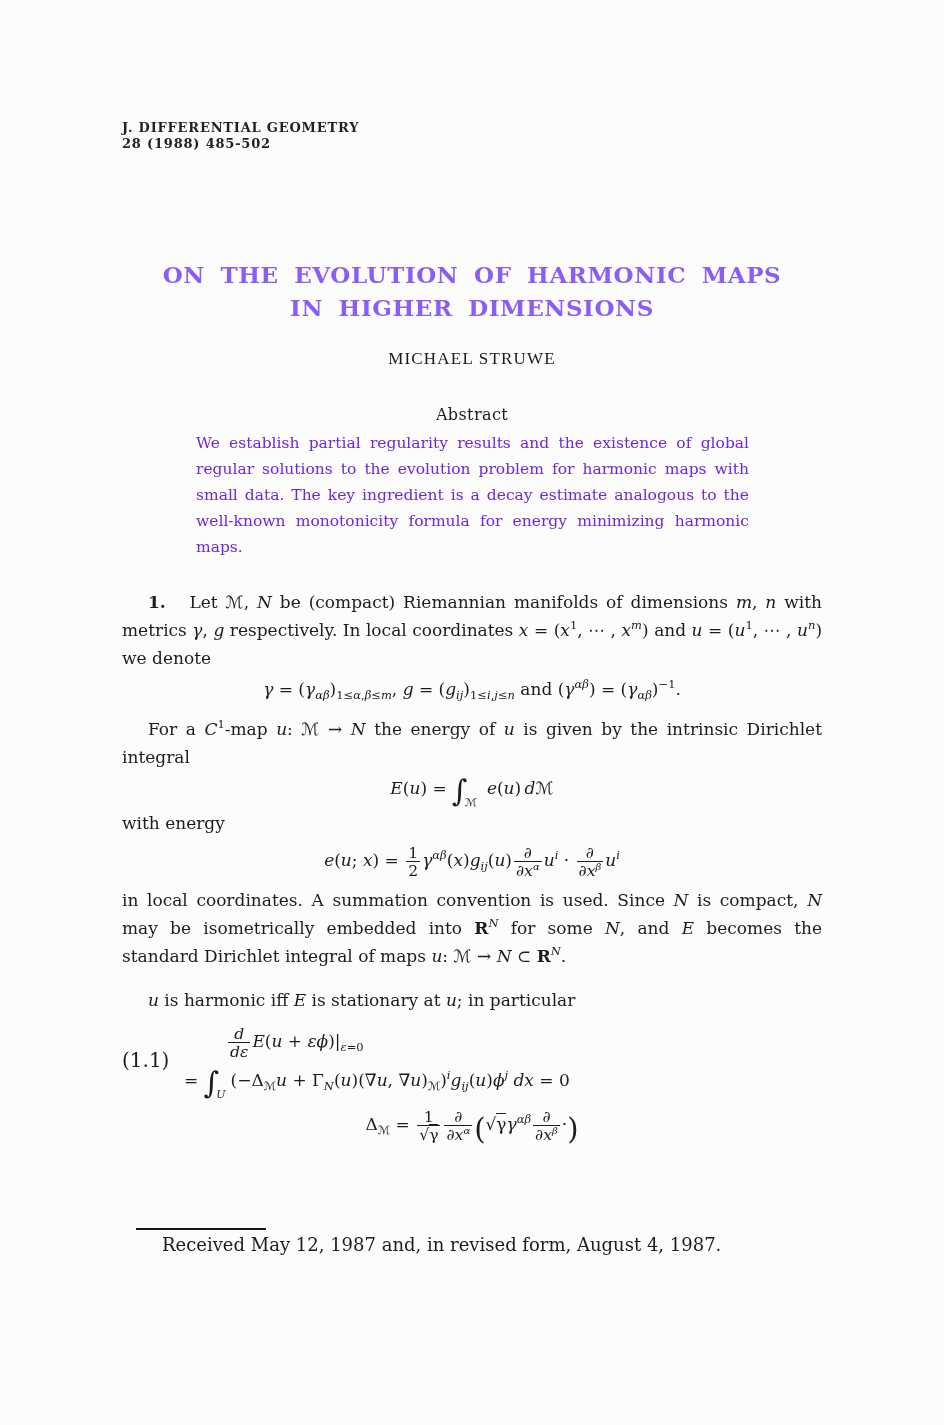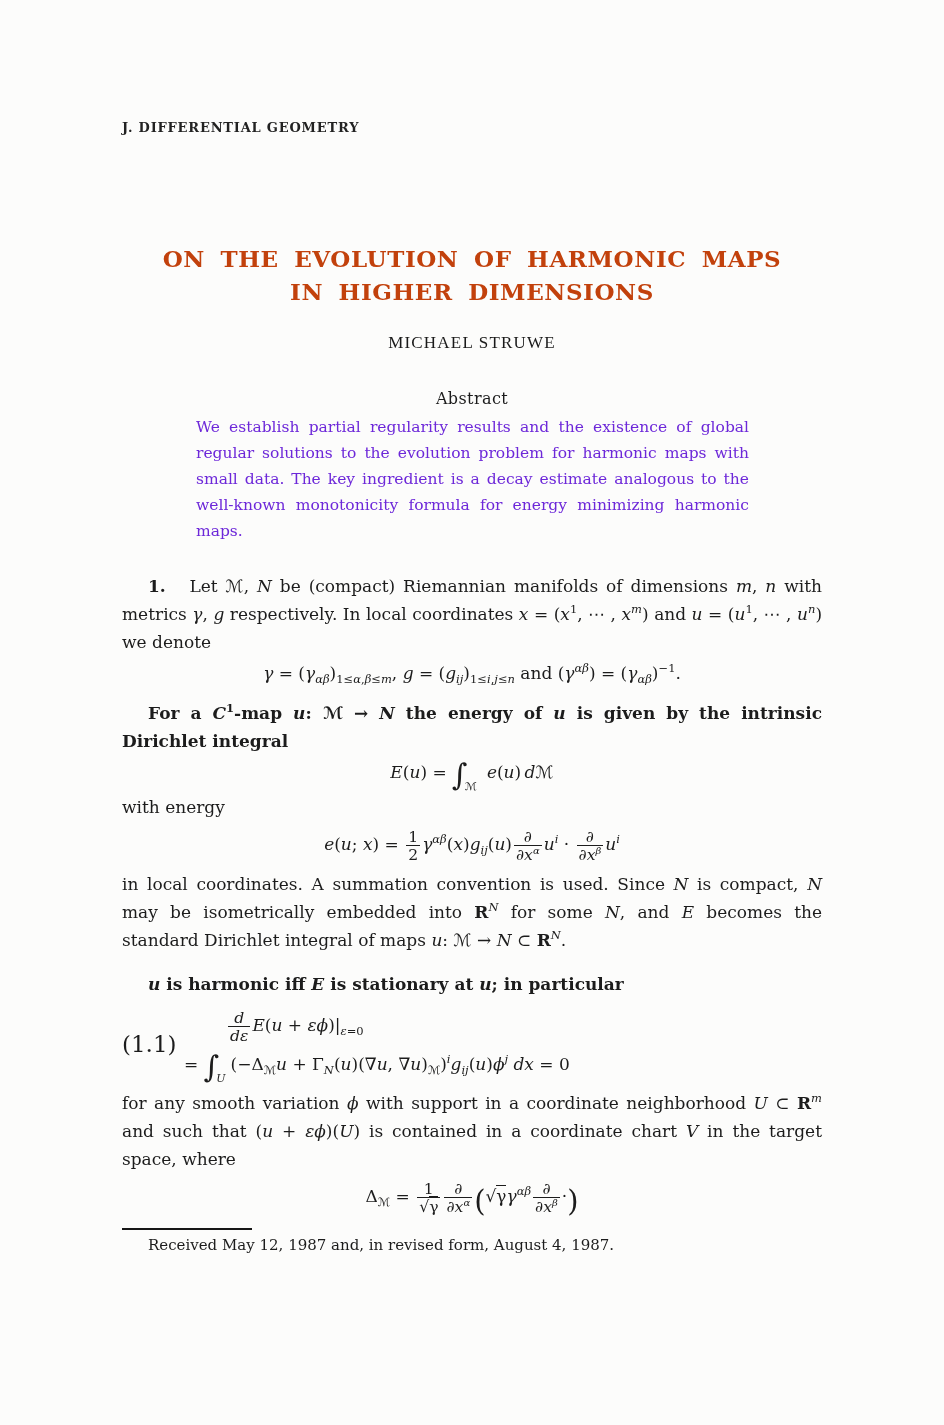--- a/index.html
+++ b/index.html
@@ -18,75 +18,76 @@
     width:700px;
   }
   
   .journal{font-size:13px;font-weight:bold;letter-spacing:0.8px;line-height:16px;color:#222;}
   
   .title{
     margin-top:106px;
     text-align:center;
     font-size:23px;font-weight:bold;
     letter-spacing:0.6px;word-spacing:0.30em;
-    line-height:33px;color:#c2410c;
+    line-height:33px;color:#8b5cf6;
   }
   .author{
     margin-top:25px;text-align:center;
     font-size:17px;letter-spacing:1.2px;color:#1a1a1a;font-family:Liberation Serif, serif;
   }
   .abs-head{
     margin-top:36px;text-align:center;
     font-size:16px;font-weight:normal;letter-spacing:0.4px;
   }
   .abs-text{
     margin:6px 0 0 74px;width:553px;
     font-size:15.5px;line-height:26px;
     text-align:justify;color:#6d28d9;
   }
   
   .body{margin-top:28px;font-size:17px;line-height:28px;}
   .body p{margin:0;text-align:justify;}
   .body p.indent{text-indent:26px;}
-  .body .sp{margin-top:16px;font-weight:bold;}
+  .body .sp{margin-top:16px;}
   i{font-style:italic;}
   sup{font-size:11.5px;line-height:0;}
   sub{font-size:11.5px;line-height:0;}
   .eq{
     text-align:center;margin:7px 0 6px 0;line-height:1.2;
   }
   .frac{display:inline-block;text-align:center;vertical-align:-0.62em;line-height:1.12;margin:0 2px;}
   .frac .num{display:block;font-size:0.92em;padding:0 2px;}
   .frac .den{display:block;font-size:0.92em;border-top:1.3px solid #1c1c1c;padding:0 2px;}
   .frac sup{font-size:10px;}
   .int{font-size:30px;line-height:0;vertical-align:-0.22em;}
   .isub{font-size:11px;vertical-align:-1.05em;margin-left:-3px;margin-right:5px;}
   .bigp{font-size:29px;line-height:0;vertical-align:-0.30em;font-weight:400;}
   .scrM{font-family:"DejaVu Sans","DejaVu Serif",serif;font-style:normal;}
   .scrN{font-style:italic;}
   .ol{border-top:1.2px solid #1c1c1c;}
   
   .eq11{display:flex;align-items:center;margin:5px 0 4px 0;}
-  .eqlabel{width:62px;flex:0 0 62px;font-size:23px;}
+  .eqlabel{width:62px;flex:0 0 62px;font-size:20px;}
   .eqlines{flex:1;}
   .eqlines .l1{margin-left:42px;line-height:1.15;padding:6px 0 8px 0;}
   .eqlines .l2{line-height:1.15;padding:2px 0 6px 0;}
   
-  .footnote{position:absolute;left:122px;top:1228px;width:700px;font-size:15px;line-height:22px;}
+  .footnote{position:absolute;left:136px;top:1228px;width:700px;font-size:18px;line-height:22px;}
   .fn-rule{width:130px;border-top:2px solid #161616;margin-bottom:4px;}
   .fn-text{text-indent:26px;}
 </style>
 </head>
 <body>
 
 <div class="page">
   <div class="col">
 
     <div class="journal">
       <div>J. DIFFERENTIAL GEOMETRY</div>
+      <div>28 (1988) 485-502</div>
     </div>
 
     <div class="title">
       <div>ON THE EVOLUTION OF HARMONIC MAPS</div>
       <div>IN HIGHER DIMENSIONS</div>
     </div>
 
     <div class="author">MICHAEL STRUWE</div>
 
     <div class="abs-head">Abstract</div>
@@ -103,21 +104,20 @@
       <p class="indent sp"><i>u</i> is harmonic iff <i>E</i> is stationary at <i>u</i>; in particular</p>
 
       <div class="eq11">
         <span class="eqlabel">(1.1)</span>
         <div class="eqlines">
           <div class="l1"><span class="frac"><span class="num"><i>d</i></span><span class="den"><i>dε</i></span></span><i>E</i>(<i>u</i> + <i>εϕ</i>)|<sub><i>ε</i>=0</sub></div>
           <div class="l2">= <span class="int">∫</span><sub class="isub"><i>U</i></sub>(−Δ<sub><span class="scrM">ℳ</span></sub><i>u</i> + Γ<sub><span class="scrN">N</span></sub>(<i>u</i>)(∇<i>u</i>, ∇<i>u</i>)<sub><span class="scrM">ℳ</span></sub>)<sup><i>i</i></sup><i>g<sub>ij</sub></i>(<i>u</i>)<i>ϕ</i><sup><i>j</i></sup> <i>dx</i> = 0</div>
         </div>
       </div>
 
-      <p>for any smooth variation <i>ϕ</i> with support in a coordinate neighborhood <i>U</i> ⊂ <b>R</b><sup><i>m</i></sup> and such that (<i>u</i> + <i>εϕ</i>)(<i>U</i>) is contained in a coordinate chart <i>V</i> in the target space, where</p>
       <div class="eq">Δ<sub><span class="scrM">ℳ</span></sub> = <span class="frac"><span class="num">1</span><span class="den">√<span class="ol">γ</span></span></span><span class="frac"><span class="num">∂</span><span class="den">∂<i>x</i><sup><i>α</i></sup></span></span><span class="bigp">(</span>√<span class="ol">γ</span><i>γ</i><sup><i>αβ</i></sup><span class="frac"><span class="num">∂</span><span class="den">∂<i>x</i><sup><i>β</i></sup></span></span>·<span class="bigp">)</span></div>
     </div>
   </div>
 
   <div class="footnote">
     <div class="fn-rule"></div>
     <div class="fn-text">Received May 12, 1987 and, in revised form, August 4, 1987.</div>
   </div>
 </div>
 

